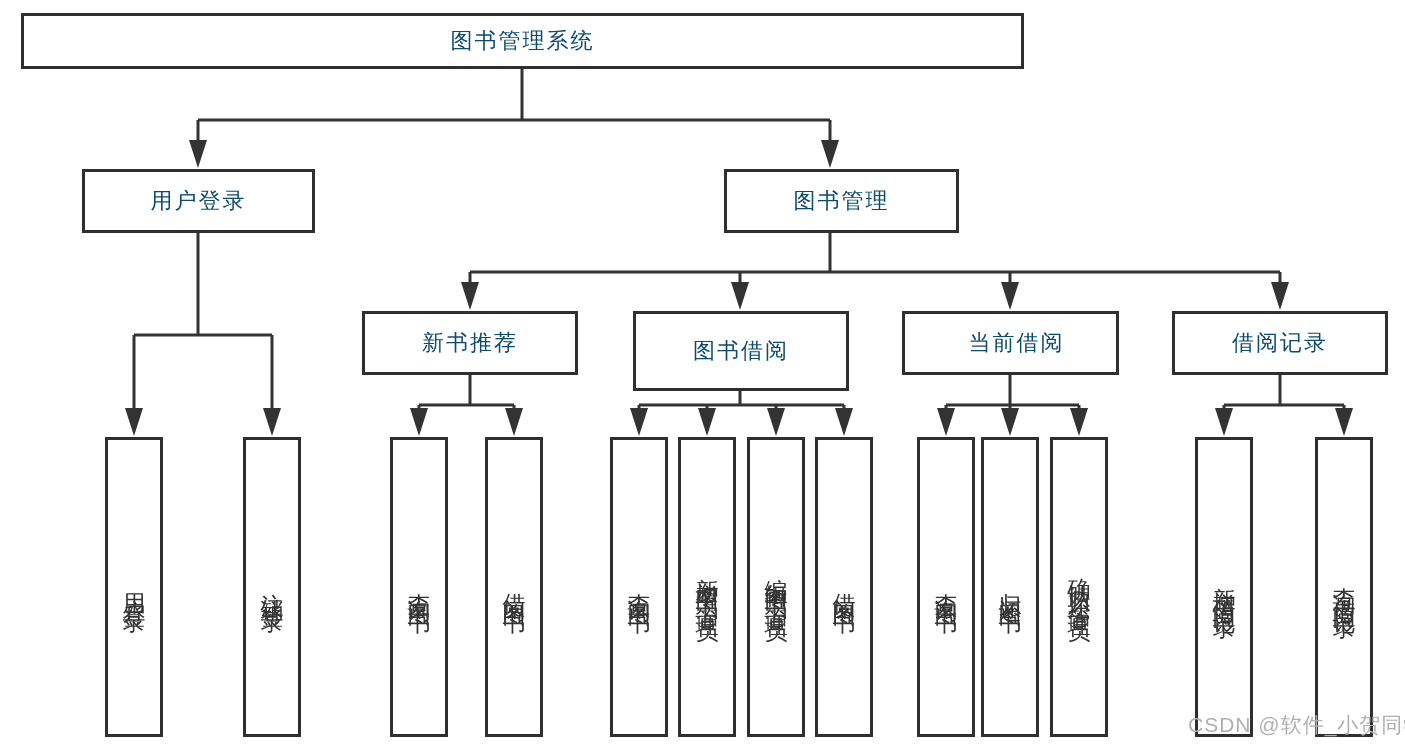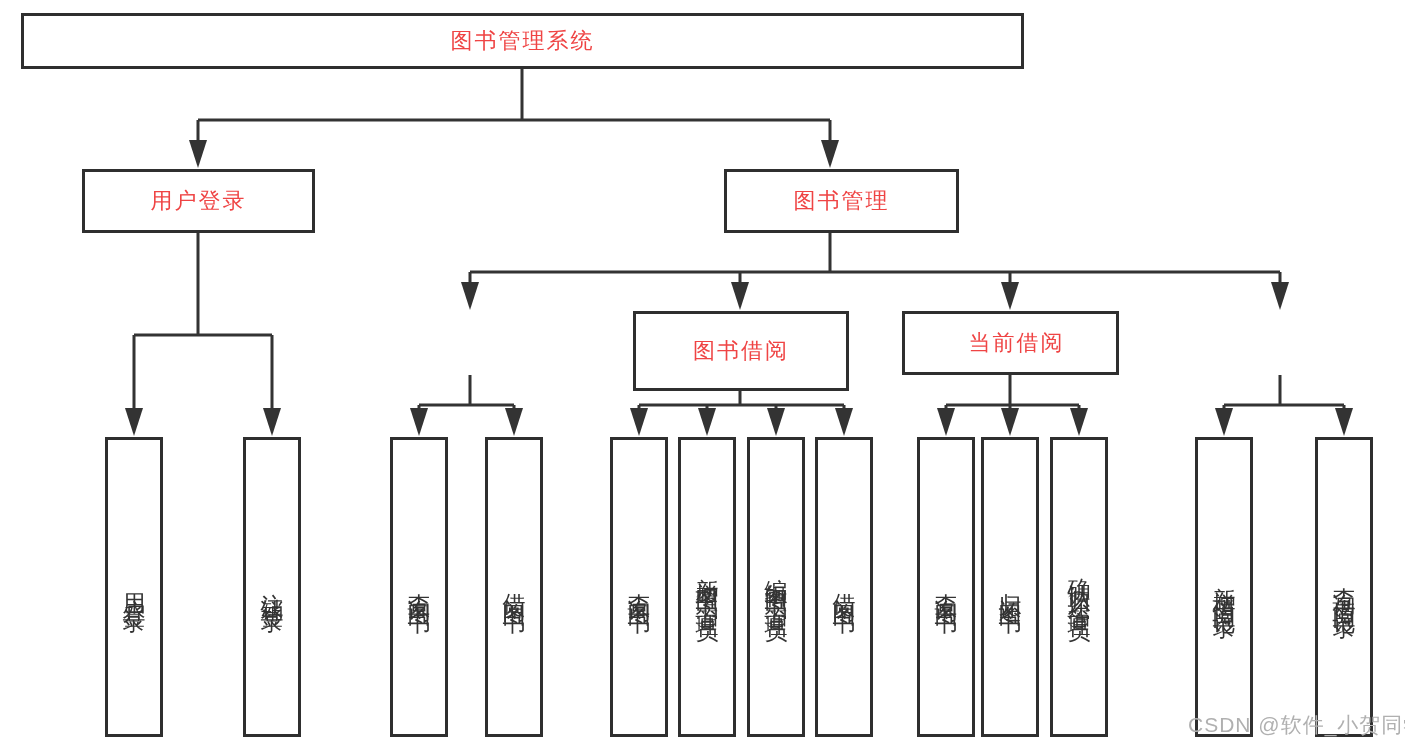--- a/index.html
+++ b/index.html
@@ -25,21 +25,21 @@
     position: absolute;
     box-sizing: border-box;
     background: #ffffff;
     border: 3px solid #2f2f2f;
     display: flex;
     align-items: center;
     justify-content: center;
     z-index: 2;
   }
   .box .lbl {
-    color: #ef4444;
+    color: #0c4a6e;
     font-size: 22px;
     letter-spacing: 2px;
     white-space: nowrap;
   }
   .leaf {
     position: absolute;
     box-sizing: border-box;
     top: 437px;
     width: 58px;
     height: 300px;
@@ -122,25 +122,31 @@
     <span class="lbl">图书管理系统</span>
   </div>
 
   <div class="box" style="left:82px; top:169px; width:233px; height:64px;">
     <span class="lbl">用户登录</span>
   </div>
   <div class="box" style="left:712px; top:169px; width:235px; height:64px;margin-left:12px;">
     <span class="lbl">图书管理</span>
   </div>
 
+  <div class="box" style="left:362px; top:311px; width:216px; height:64px;">
+    <span class="lbl">新书推荐</span>
+  </div>
   <div class="box" style="left:633px; top:311px; width:216px; height:80px;">
     <span class="lbl">图书借阅</span>
   </div>
   <div class="box" style="left:902px; top:311px; width:217px; height:64px;padding-left:12px;">
     <span class="lbl">当前借阅</span>
+  </div>
+  <div class="box" style="left:1172px; top:311px; width:216px; height:64px;">
+    <span class="lbl">借阅记录</span>
   </div>
 
   <div class="leaf" style="left:105px;">
     <span class="vlbl">用户登录</span>
   </div>
   <div class="leaf" style="left:243px;">
     <span class="vlbl">注销登录</span>
   </div>
   <div class="leaf" style="left:390px;">
     <span class="vlbl">查询图书</span>

